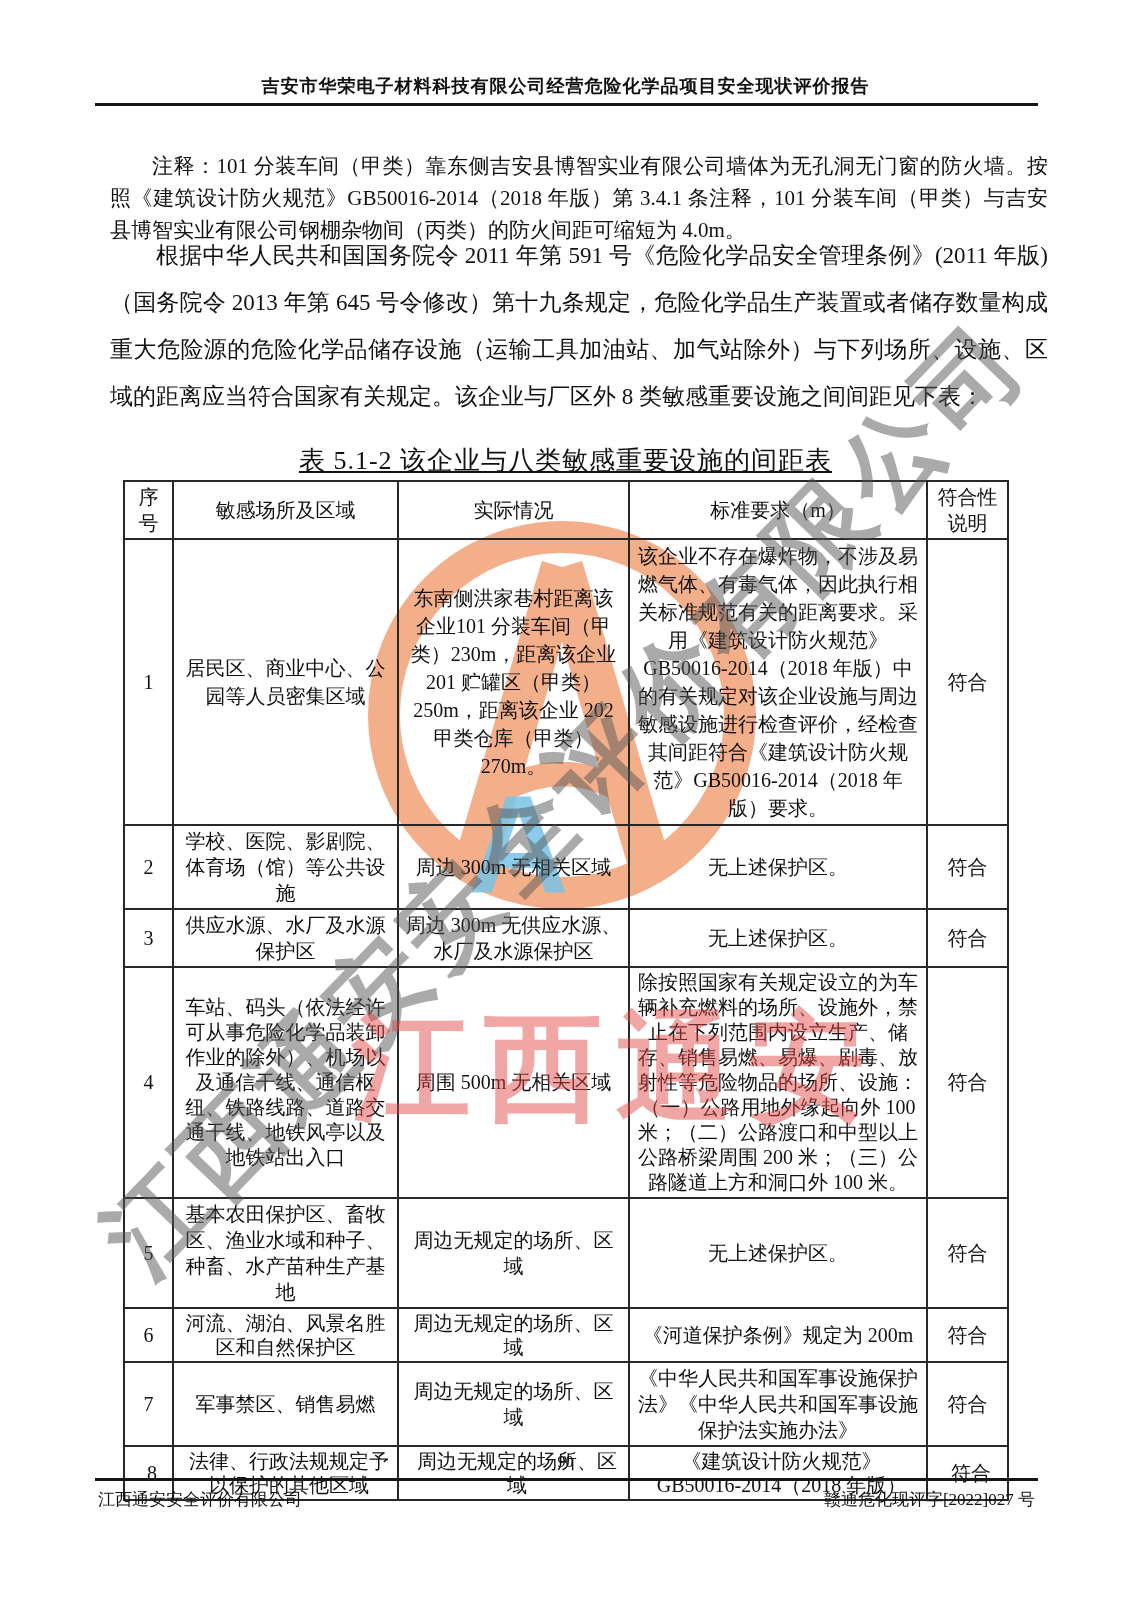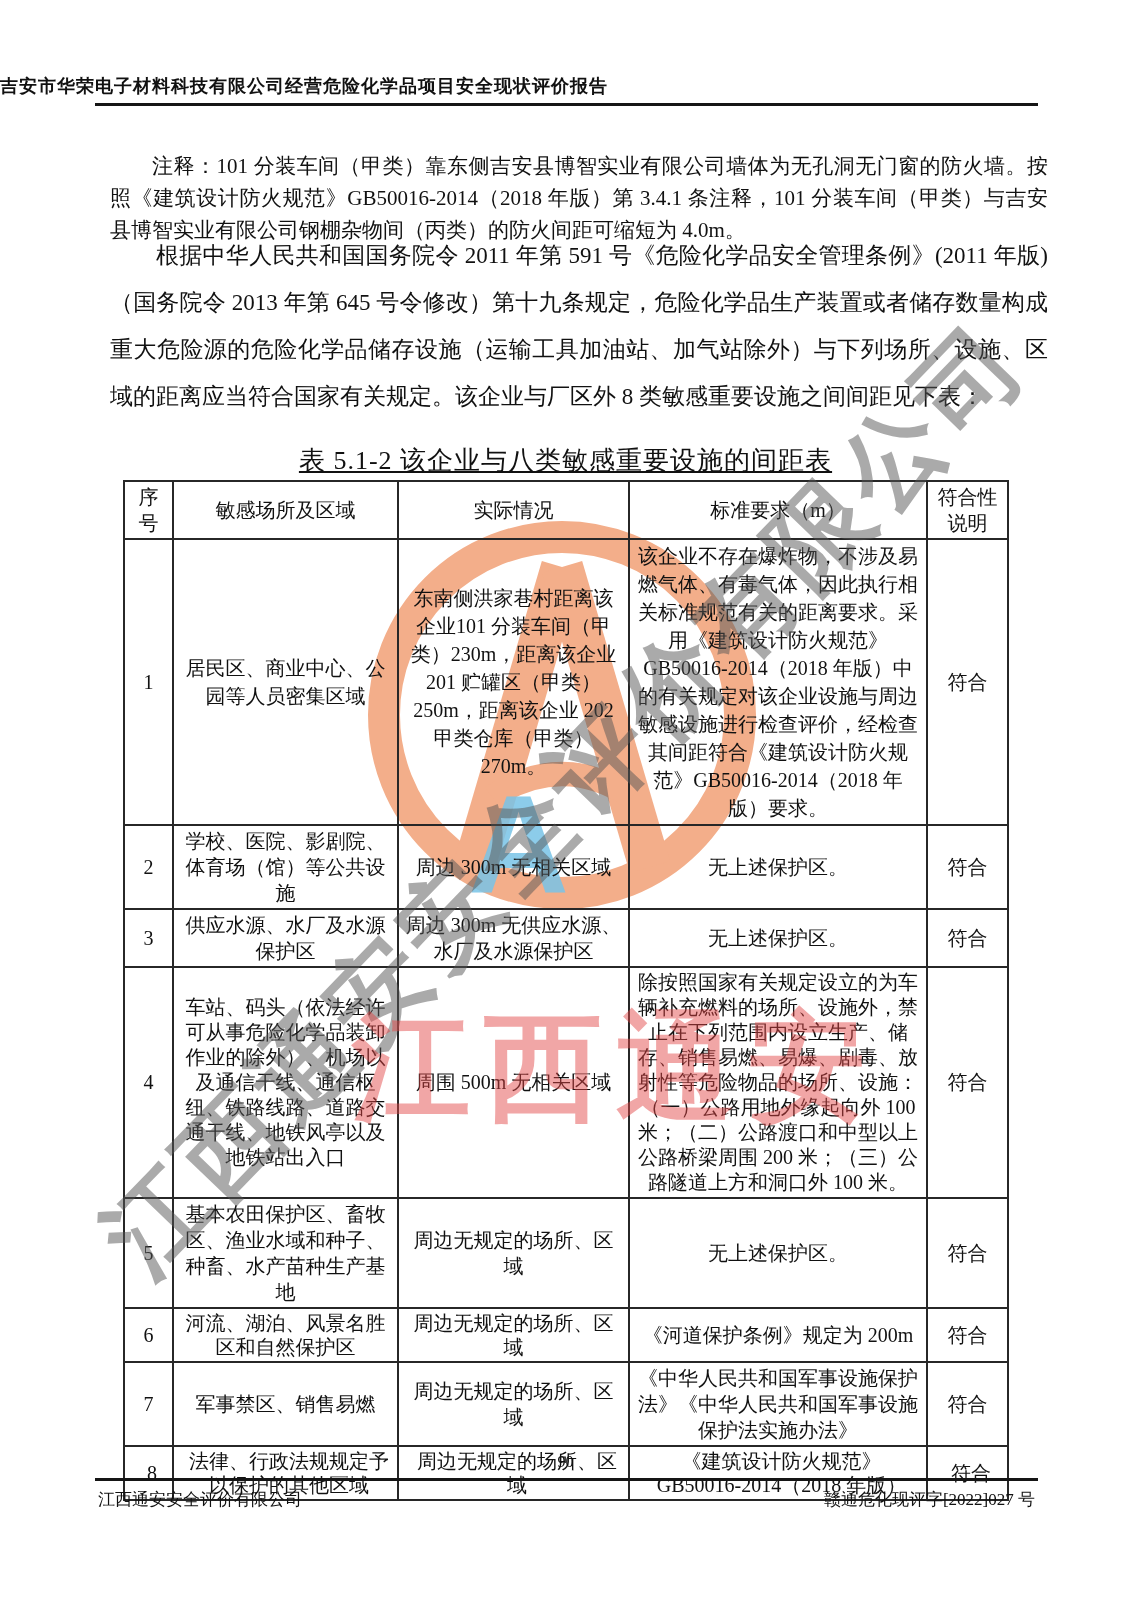--- a/index.html
+++ b/index.html
@@ -8,21 +8,21 @@
     width:1131px;height:1600px;
     margin:0 auto;
     background:#ffffff;
     overflow:hidden;
     font-family:"Liberation Serif","DejaVu Serif",serif;
     color:#111;
   }
   
   .header-title{
     position:absolute;top:74px;left:0;width:100%;
-    font-size:18px;font-weight:bold;letter-spacing:1px;
+    text-align:center;font-size:18px;font-weight:bold;letter-spacing:1px;
   }
   .header-rule{
     position:absolute;top:103px;left:95px;width:943px;height:3px;background:#151515;
   }
   
   .para{position:absolute;left:94px;width:938px;margin:16px;text-align:justify;}
   .para1{top:134px;font-size:21px;line-height:32px;text-indent:2em;}
   .para2{top:216px;font-size:23px;line-height:47px;text-indent:2em;}
   
   .table-title{

